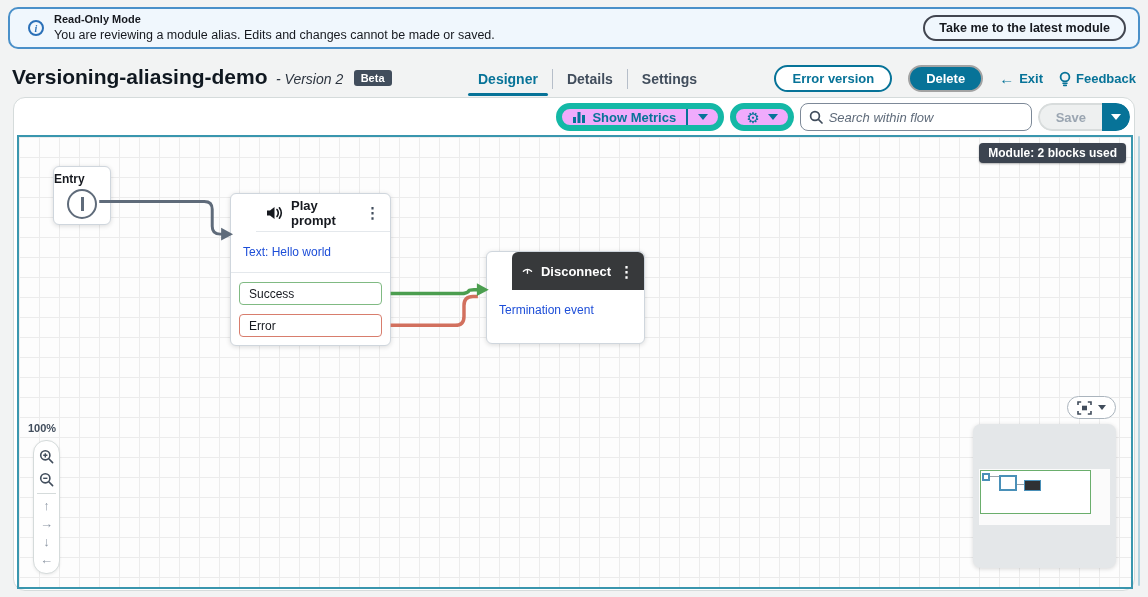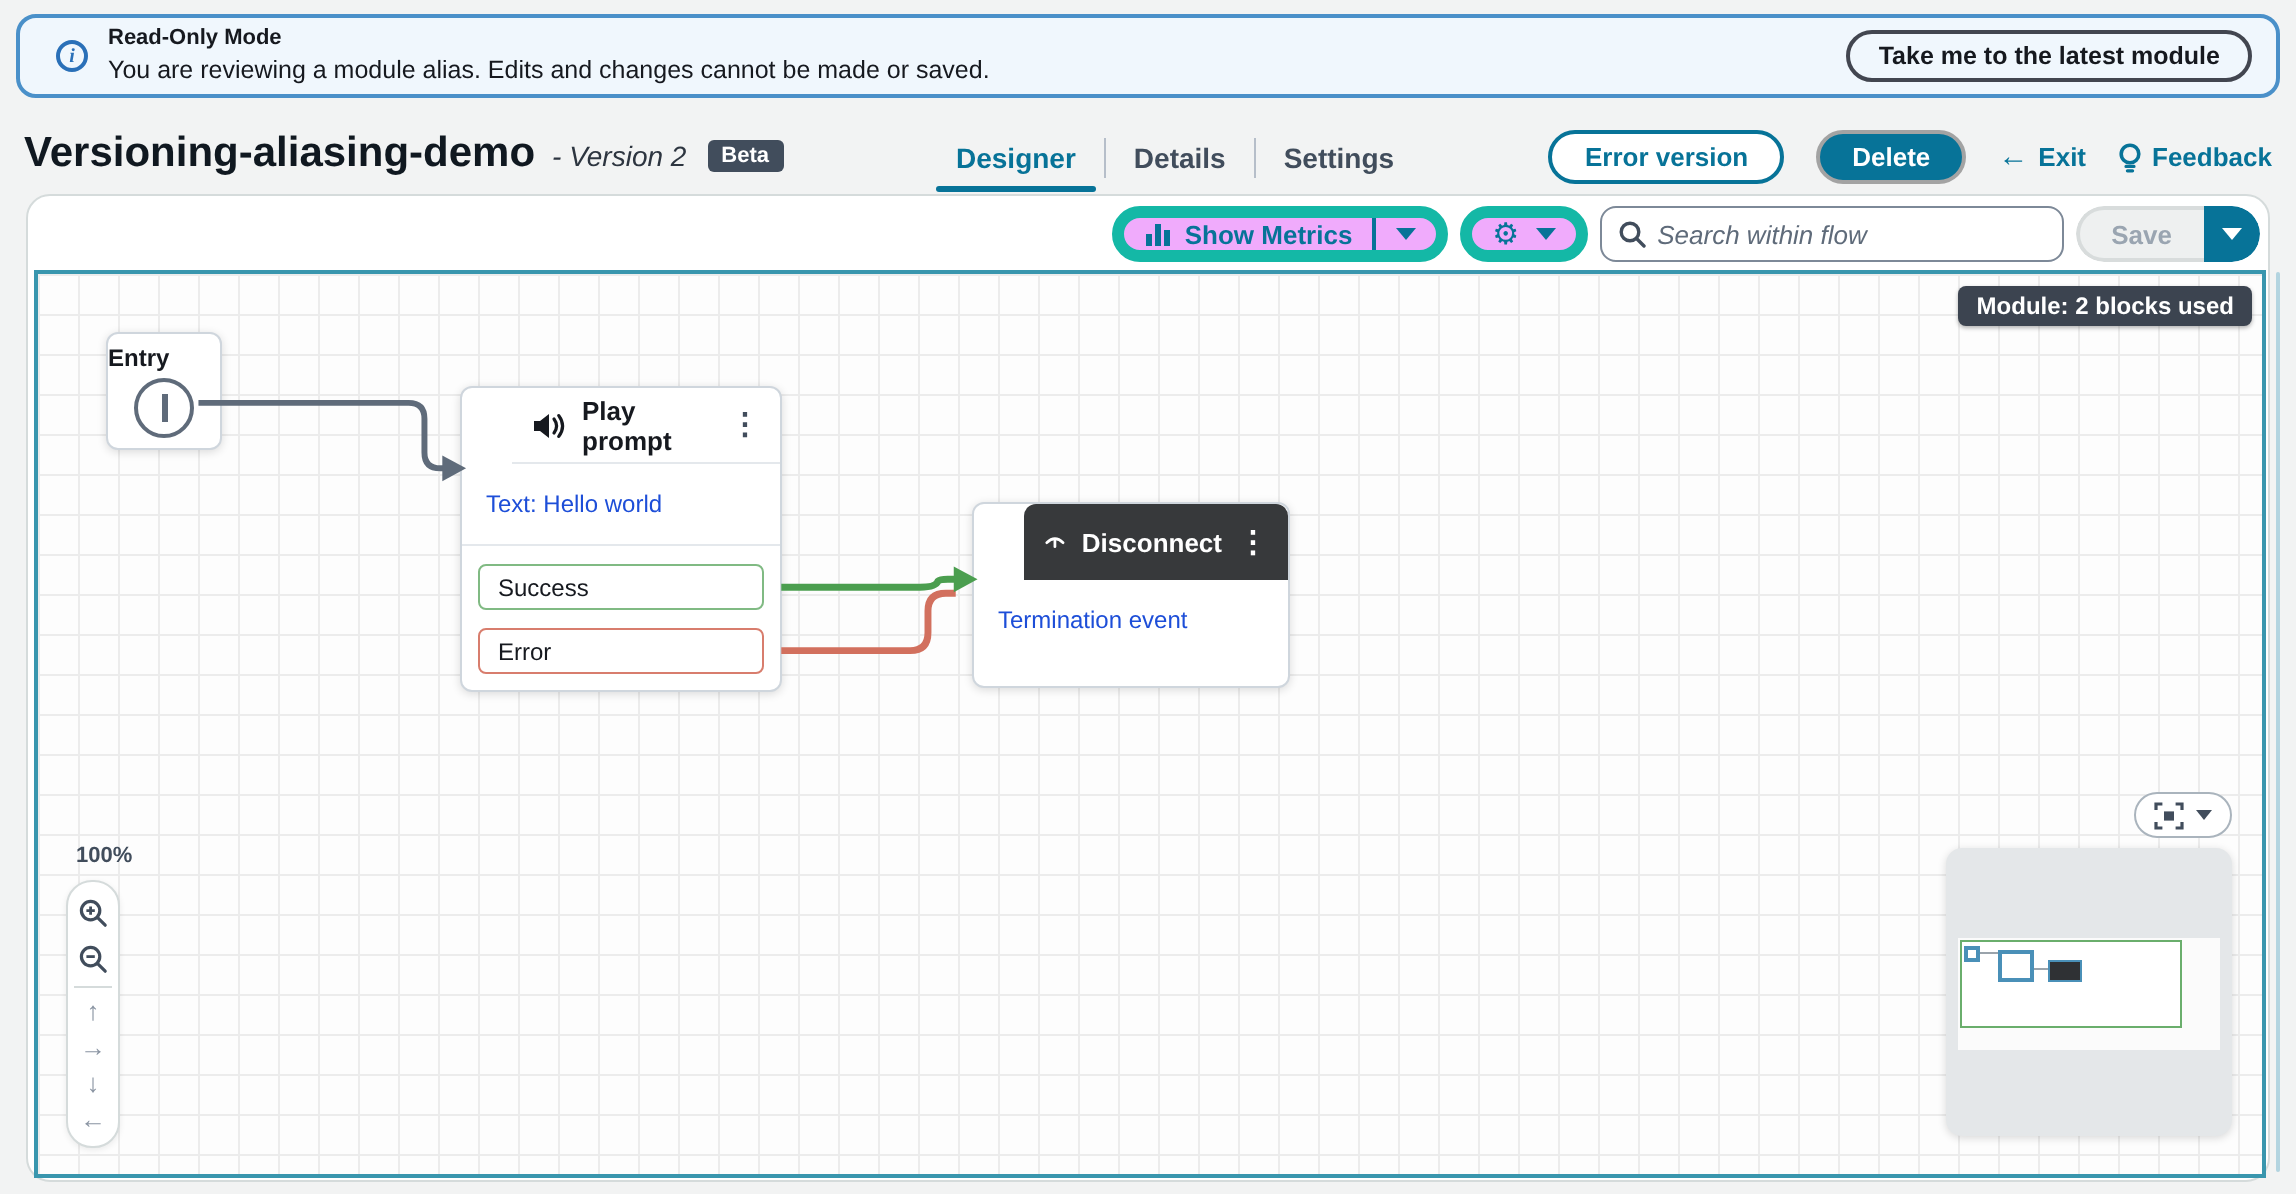--- a/index.html
+++ b/index.html
@@ -88,21 +88,21 @@
   .out-success { border:1.5px solid #80ba83; }
   .out-error { border:1.5px solid #d87d6d; }
 
   .disconnect-block { left:467px; top:114px; width:159px; height:93px; }
   .node-header.dark { background:#37393b; border-bottom:none; }
   .node-header.dark .node-title { color:#fff; }
   .node-header.dark .kebab { color:#fff; }
   .disconnect-block .node-body { border-bottom:none; }
 
   
-  .zoom-label { position:absolute; left:19px; top:285px; font-size:11px; font-weight:bold; color:#414d5c; z-index:6;}
+  .zoom-label { position:absolute; left:9px; top:285px; font-size:11px; font-weight:bold; color:#414d5c; z-index:6;}
   .zoom-panel { position:absolute; left:14px; top:303px; width:27px; height:134px; background:#fff;
     border:1px solid #d5dbdb; border-radius:13px; z-index:6; display:flex; flex-direction:column; align-items:center; padding:4px 0;
     box-shadow:0 1px 3px rgba(0,0,0,.08);}
   .zoom-btn { height:24px; display:flex; align-items:center; justify-content:center; cursor:pointer; width:100%; }
   .zoom-sep { width:19px; height:1px; background:#d5dbdb; margin:2px 0; }
   .pan-arrow { font-size:13px; color:#8b95a3; height:19px; display:flex; align-items:center; justify-content:center; cursor:pointer; width:100%;}
 
   .fit-btn { position:absolute; left:1048px; top:259px; width:49px; height:23px; background:#fff;
     border:1px solid #aab4bd; border-radius:12px; display:flex; align-items:center; justify-content:center; gap:6px; cursor:pointer; z-index:6;}
   .fit-btn .caret { border-top-color:#414d5c; border-left-width:4px; border-right-width:4px; border-top-width:5px; }

